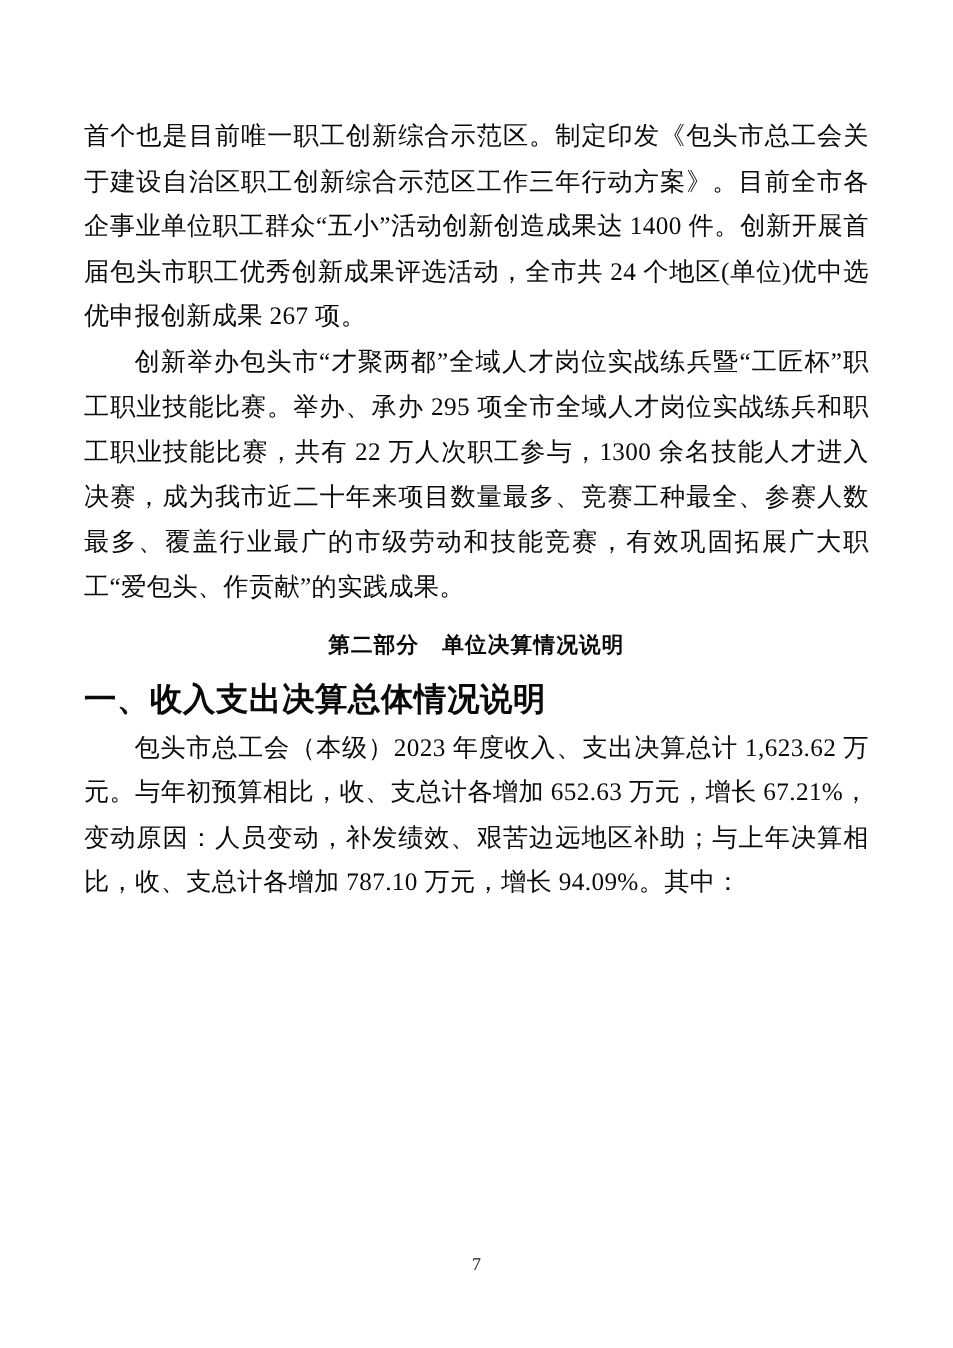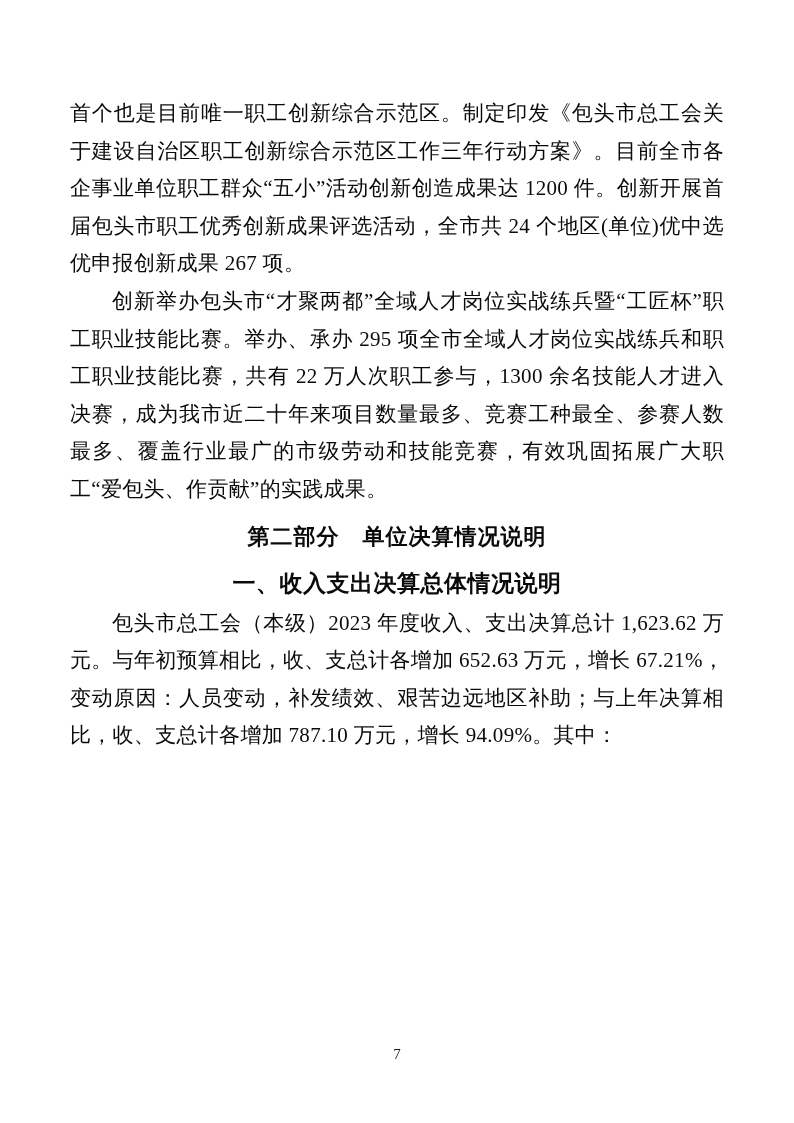--- a/index.html
+++ b/index.html
@@ -25,52 +25,52 @@
     font-size: 21px;
     line-height: 37.6px;
     text-align: justify;
     text-justify: inter-ideograph;
     text-indent: 2em;
     letter-spacing: 0.3px;
   }
   .body-par.no-indent { text-indent: 0; }
   .part-heading {
     margin: 8px 0 10px 0;
-    font-size: 22px;
+    font-size: 18px;
     font-weight: bold;
     line-height: 40px;
     text-align: center;
     font-family: "Liberation Serif", "DejaVu Serif", serif;
     letter-spacing: 1px;
   }
   .section-heading {
     margin: 0 0 5px 0;
-    font-size: 23px;
+    font-size: 27px;
     font-weight: bold;
     line-height: 33px;
-    text-align: center;
+    text-align: left;
     font-family: Liberation Sans, sans-serif;
     letter-spacing: 0.5px;
   }
   .page-number {
     position: absolute;
     left: 0;
     right: 0;
     bottom: 60px;
     text-align: center;
     font-size: 15px;
     color: #1a1a1a;
     font-family: "Liberation Serif", "DejaVu Serif", serif;
   }
 </style>
 </head>
 <body>
 
 <div class="page">
   <div class="content">
-    <p class="body-par no-indent">首个也是目前唯一职工创新综合示范区。制定印发《包头市总工会关于建设自治区职工创新综合示范区工作三年行动方案》。目前全市各企事业单位职工群众“五小”活动创新创造成果达 1200 件。创新开展首届包头市职工优秀创新成果评选活动，全市共 24 个地区(单位)优中选优申报创新成果 267 项。</p>
+    <p class="body-par no-indent">首个也是目前唯一职工创新综合示范区。制定印发《包头市总工会关于建设自治区职工创新综合示范区工作三年行动方案》。目前全市各企事业单位职工群众“五小”活动创新创造成果达 1400 件。创新开展首届包头市职工优秀创新成果评选活动，全市共 24 个地区(单位)优中选优申报创新成果 267 项。</p>
     <p class="body-par">创新举办包头市“才聚两都”全域人才岗位实战练兵暨“工匠杯”职工职业技能比赛。举办、承办 295 项全市全域人才岗位实战练兵和职工职业技能比赛，共有 22 万人次职工参与，1300 余名技能人才进入决赛，成为我市近二十年来项目数量最多、竞赛工种最全、参赛人数最多、覆盖行业最广的市级劳动和技能竞赛，有效巩固拓展广大职工“爱包头、作贡献”的实践成果。</p>
     <h1 class="part-heading">第二部分　单位决算情况说明</h1>
     <h2 class="section-heading">一、收入支出决算总体情况说明</h2>
     <p class="body-par">包头市总工会（本级）2023 年度收入、支出决算总计 1,623.62 万元。与年初预算相比，收、支总计各增加 652.63 万元，增长 67.21%，变动原因：人员变动，补发绩效、艰苦边远地区补助；与上年决算相比，收、支总计各增加 787.10 万元，增长 94.09%。其中：</p>
   </div>
   <div class="page-number">7</div>
 </div>
 
 </body></html>

